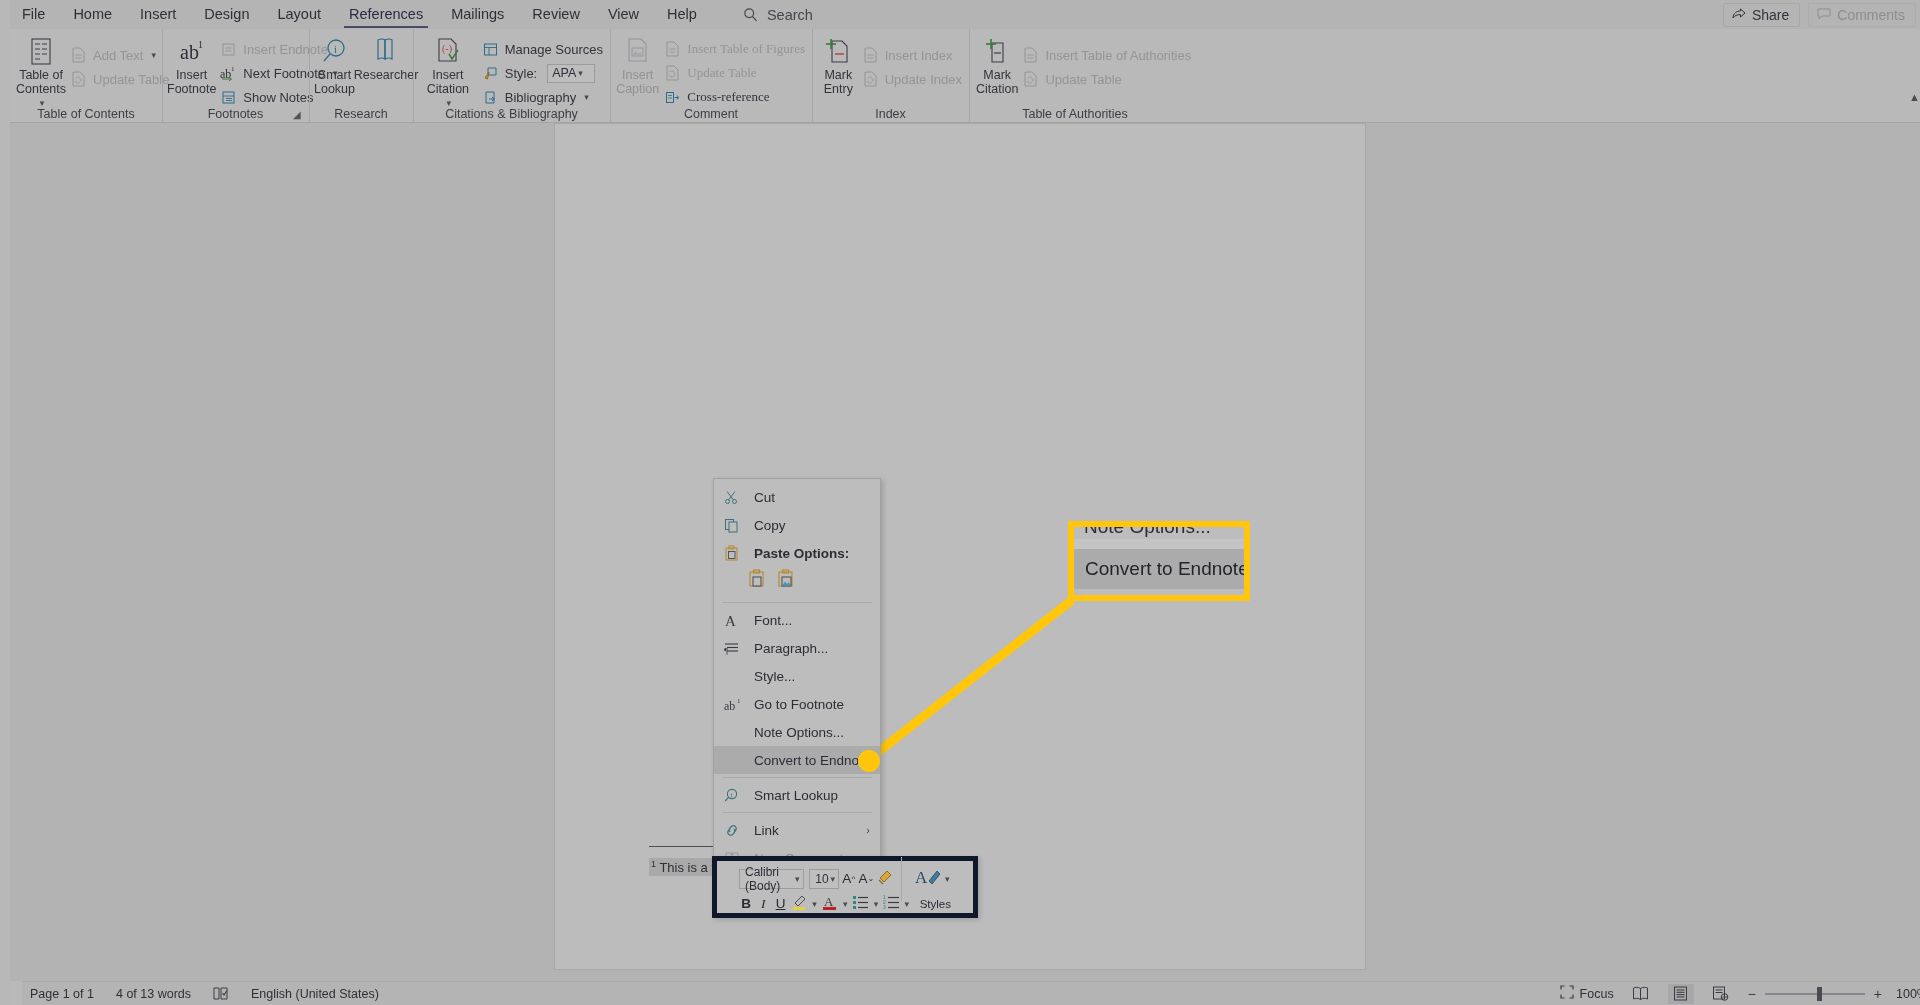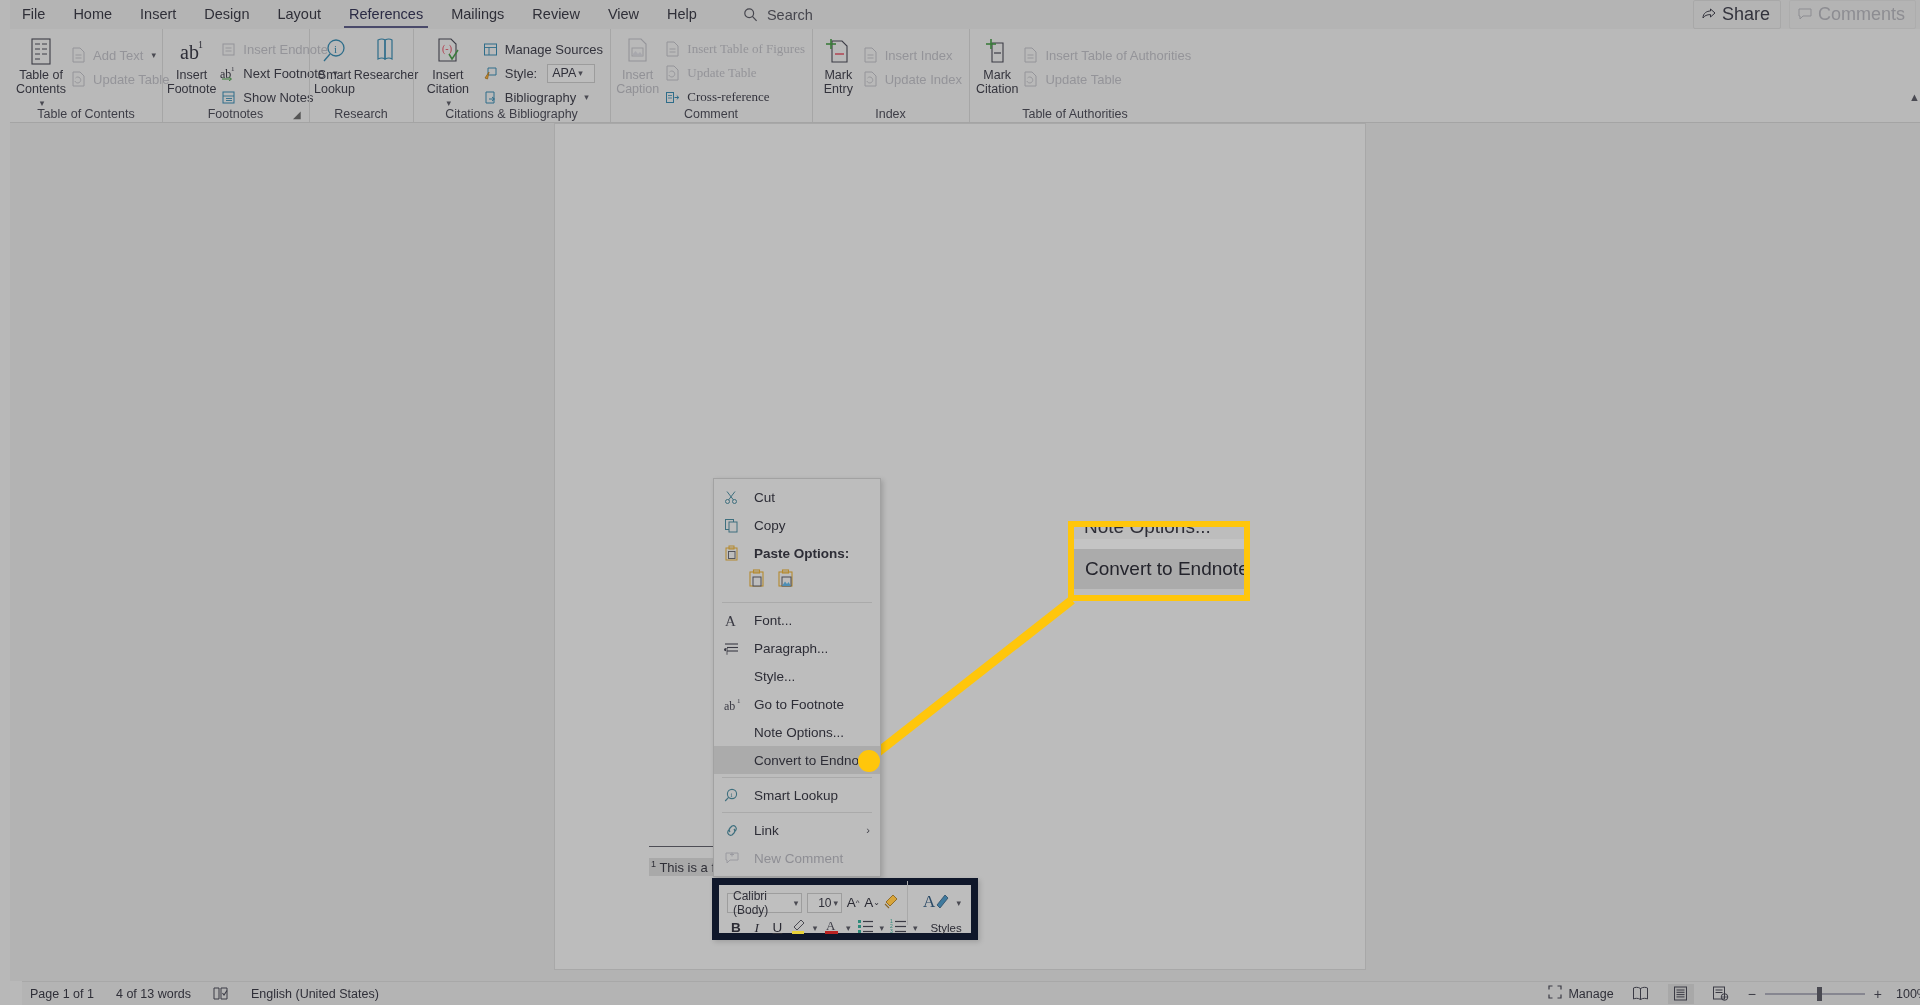--- a/index.html
+++ b/index.html
@@ -27,21 +27,21 @@
     content: ""; position: absolute; left: 9px; right: 9px; bottom: 1px;
     height: 2px; background: #4a4a6a;
   }
   .searchbox {
     display: flex; align-items: center; gap: 9px; margin-left: 32px;
     font-size: 14.5px; color: #46464e;
   }
   .searchbox svg { display: block; }
   .topright { margin-left: auto; display: flex; align-items: center; gap: 8px; padding-right: 14px; }
   .tr-btn {
-    display: flex; align-items: flex-start; gap: 6px; font-size: 18px;
+    display: flex; align-items: flex-start; gap: 6px; font-size: 14px;
     color: #33333d; border: 1px solid #a8a8a8; padding: 3px 10px 3px 8px;
     background: transparent; border-radius: 2px;
   }
   .tr-btn.dim { color: #8d8d92; border-color: #adadad; }
 
   
   .ribbon {
     position: absolute; left: 0; top: 29px; width: 1920px; height: 76px;
     background: #b9b9b9;
   }
@@ -144,23 +144,23 @@
   .callout .cz-bot { position: absolute; left: 0; right: 0; bottom: 0; height: 6px; background: #bdbdbd; }
 
   .callout-line { position: absolute; left: 0; top: 0; width: 1920px; height: 1005px; pointer-events: none; }
   .hotdot {
     position: absolute; left: 848px; top: 750px; width: 22px; height: 22px;
     border-radius: 50%; background: #ffc60b;
   }
 
   
   .minitb {
-    position: absolute; left: 702px; top: 878px; width: 266px; height: 62px;
-    background: #bdbdbd; border: 7px solid #0f172a; box-shadow: 2px 2px 5px rgba(0,0,0,0.15);
-    padding: 5px 8px;
+    position: absolute; left: 702px; top: 856px; width: 266px; height: 62px;
+    background: #bdbdbd; border: 5px solid #0f172a; box-shadow: 2px 2px 5px rgba(0,0,0,0.15);
+    padding: 5px 22px;
   }
   .mtrow { display: flex; align-items: center; gap: 3px; height: 25px; }
   .mtfont {
     display: flex; align-items: center; justify-content: space-between;
     width: 100px; height: 20px; border: 1px solid #9d9d9d; background: #bfbfbf;
     font-size: 12px; color: #2f2f38; padding: 0 3px 0 5px;
   }
   .mtsize {
     display: flex; align-items: center; justify-content: flex-end;
     width: 44px; height: 20px; border: 1px solid #9d9d9d; background: #bfbfbf;
@@ -813,21 +813,21 @@
       </span>
       <span class="sb-item">English (United States)</span>
     </div>
     <div class="sb-right">
       <span class="sb-item">
         <span>
           <svg width="14" height="14" viewBox="0 0 14 14">
               <path d="M1 4.5 V1 H4.5 M9.5 1 H13 V4.5 M13 9.5 V13 H9.5 M4.5 13 H1 V9.5" fill="none" stroke="#3a3a44" stroke-width="1.2"></path>
             </svg>
         </span>
-        <span>Manage</span>
+        <span>Focus</span>
       </span>
       <span class="viewbtn">
         <svg width="17" height="15" viewBox="0 0 17 15">
             <path d="M8.5 2.5 C6 0.8,3 1.2,1.5 2 V13 C3 12.2,6 11.8,8.5 13.5 Z" fill="none" stroke="#3a3a44" stroke-width="1"></path>
             <path d="M8.5 2.5 C11 0.8,14 1.2,15.5 2 V13 C14 12.2,11 11.8,8.5 13.5 Z" fill="none" stroke="#3a3a44" stroke-width="1"></path>
           </svg>
       </span>
       <span class="viewbtn sel">
         <svg width="17" height="15" viewBox="0 0 17 15">
             <rect x="2.5" y="1" width="12" height="13" fill="none" stroke="#3a3a44" stroke-width="1"></rect>

